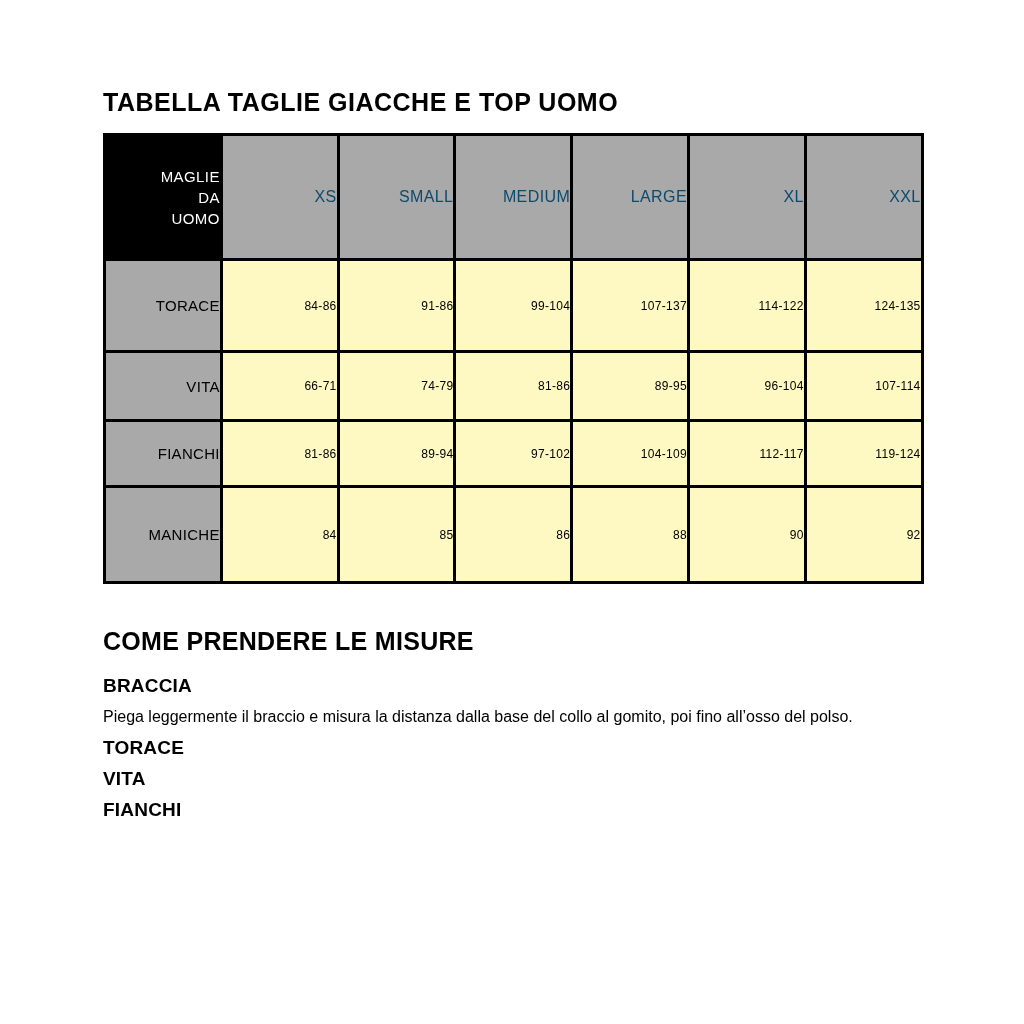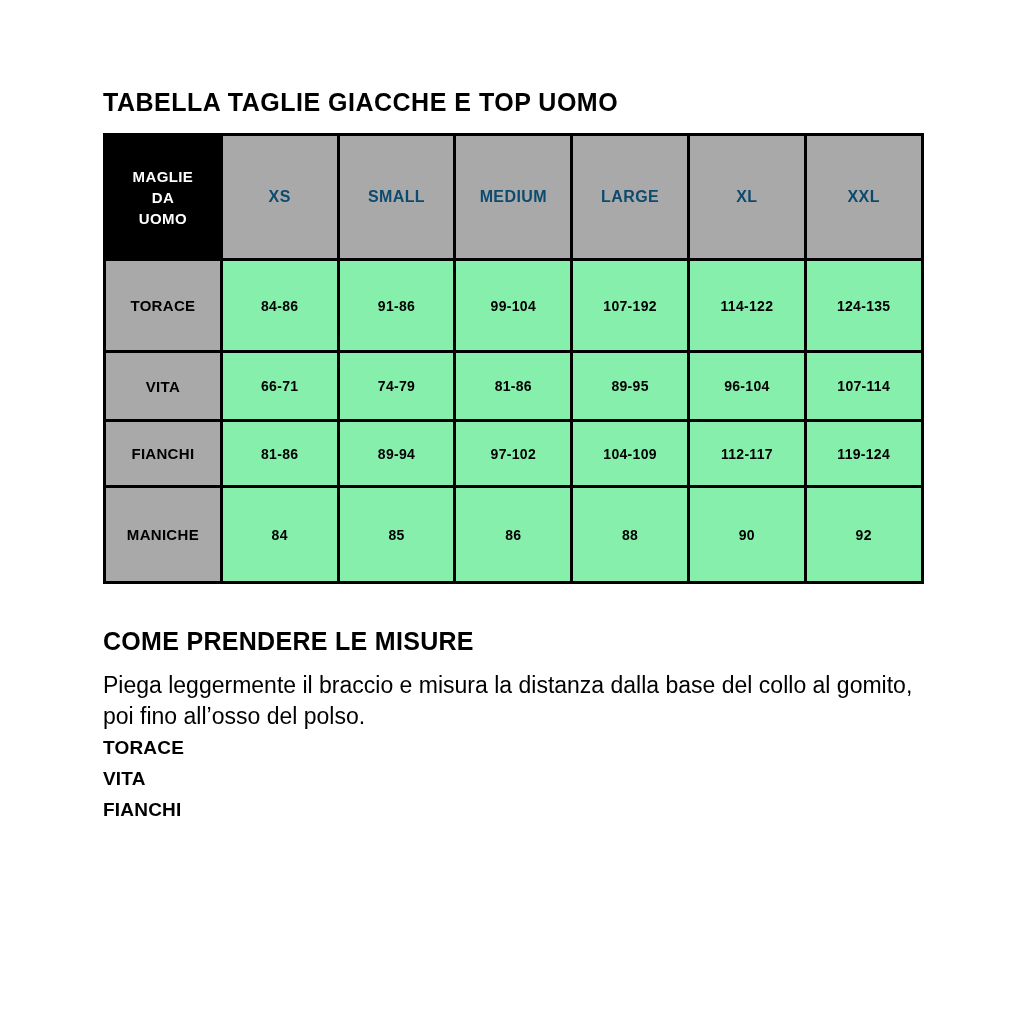--- a/index.html
+++ b/index.html
@@ -31,24 +31,24 @@
     white-space: nowrap;
   }
   table.size-table {
     margin-top: 17px;
     border-collapse: collapse;
     table-layout: fixed;
     width: 818px;
   }
   table.size-table th, table.size-table td {
     border: 3px solid #000000;
-    text-align: center;
+    text-align: right;
     vertical-align: middle;
-    font-weight: bold;
-    padding: 8px;
+    font-weight: normal;
+    padding: 0;
   }
   table.size-table col { width: 116.8px; }
   tr.r-header { height: 125px; }
   tr.r-torace { height: 92px; }
   tr.r-vita   { height: 69px; }
   tr.r-fianchi{ height: 66px; }
   tr.r-maniche{ height: 96px; }
   th.corner-cell {
     background: #000000;
     color: #ffffff;
@@ -63,41 +63,41 @@
     font-size: 16px;
     letter-spacing: 0.4px;
   }
   th.row-label {
     background: #a9a9a9;
     color: #000000;
     font-size: 15px;
     letter-spacing: 0.3px;
   }
   td.size-cell {
-    background: #86efac;
-    font-size: 14px;
+    background: #fef9c3;
+    font-size: 12px;
     letter-spacing: 0.3px;
   }
   .guide-title {
     margin: 42px 0 14px 0;
     font-size: 25px;
     font-weight: bold;
     letter-spacing: 0.3px;
     line-height: 30px;
   }
   .guide-heading {
     margin: 0;
     font-size: 19px;
     font-weight: bold;
     line-height: 31px;
     letter-spacing: 0.2px;
   }
   .guide-text {
     margin: 0;
-    font-size: 23px;
+    font-size: 16px;
     font-weight: normal;
     line-height: 31px;
     width: 820px;
   }
 </style>
 </head>
 <body>
 
 <div class="page">
   <div class="content">
@@ -126,21 +126,21 @@
           <th class="size-header">XL</th>
           <th class="size-header">XXL</th>
         </tr>
       </thead>
       <tbody>
         <tr class="r-torace">
           <th class="row-label">TORACE</th>
           <td class="size-cell">84-86</td>
           <td class="size-cell">91-86</td>
           <td class="size-cell">99-104</td>
-          <td class="size-cell">107-192</td>
+          <td class="size-cell">107-137</td>
           <td class="size-cell">114-122</td>
           <td class="size-cell">124-135</td>
         </tr>
         <tr class="r-vita">
           <th class="row-label">VITA</th>
           <td class="size-cell">66-71</td>
           <td class="size-cell">74-79</td>
           <td class="size-cell">81-86</td>
           <td class="size-cell">89-95</td>
           <td class="size-cell">96-104</td>
@@ -163,20 +163,21 @@
           <td class="size-cell">88</td>
           <td class="size-cell">90</td>
           <td class="size-cell">92</td>
         </tr>
       </tbody>
     </table>
 
     <h2 class="guide-title">COME PRENDERE LE MISURE</h2>
 
     <div class="guide-section">
+      <h3 class="guide-heading">BRACCIA</h3>
       <p class="guide-text">Piega leggermente il braccio e misura la distanza dalla base del collo al gomito, poi fino all’osso del polso.</p>
     </div>
 
     <div class="guide-section">
       <h3 class="guide-heading">TORACE</h3>
     </div>
 
     <div class="guide-section">
       <h3 class="guide-heading">VITA</h3>
     </div>

